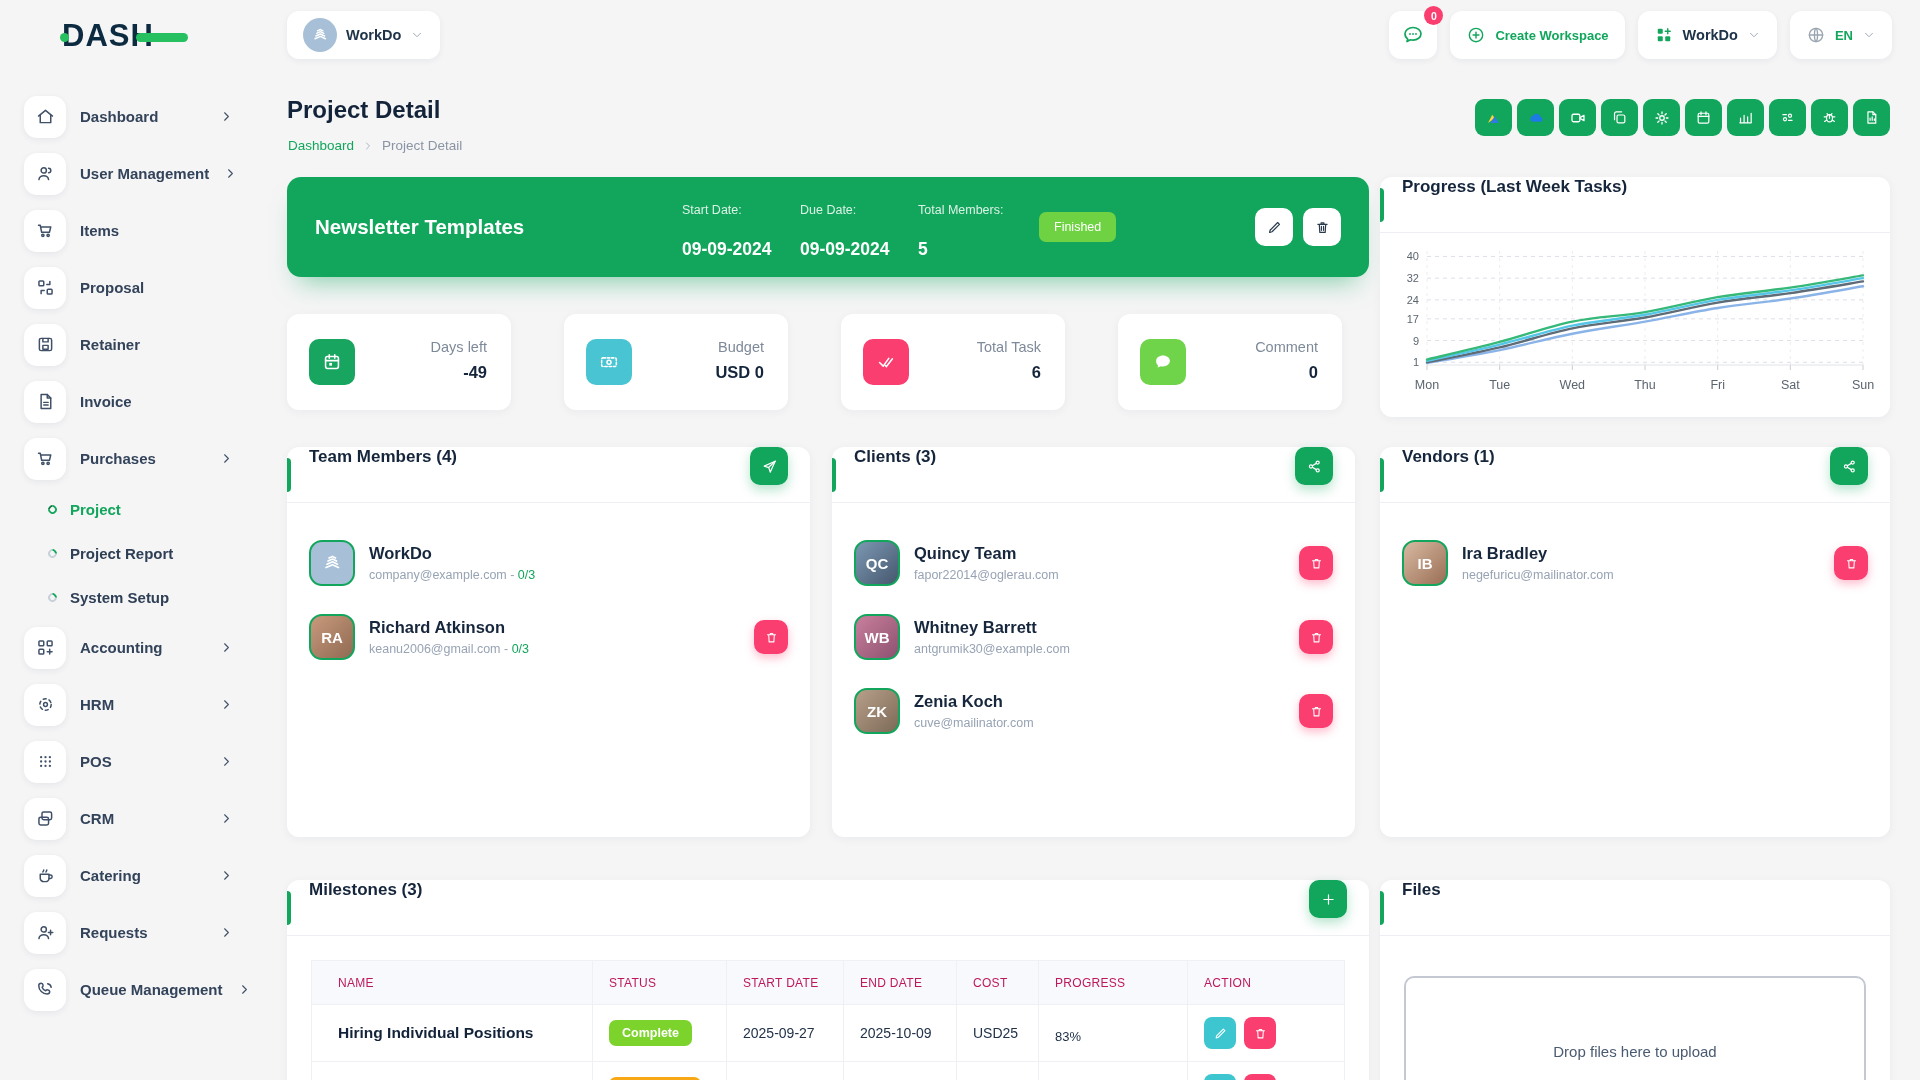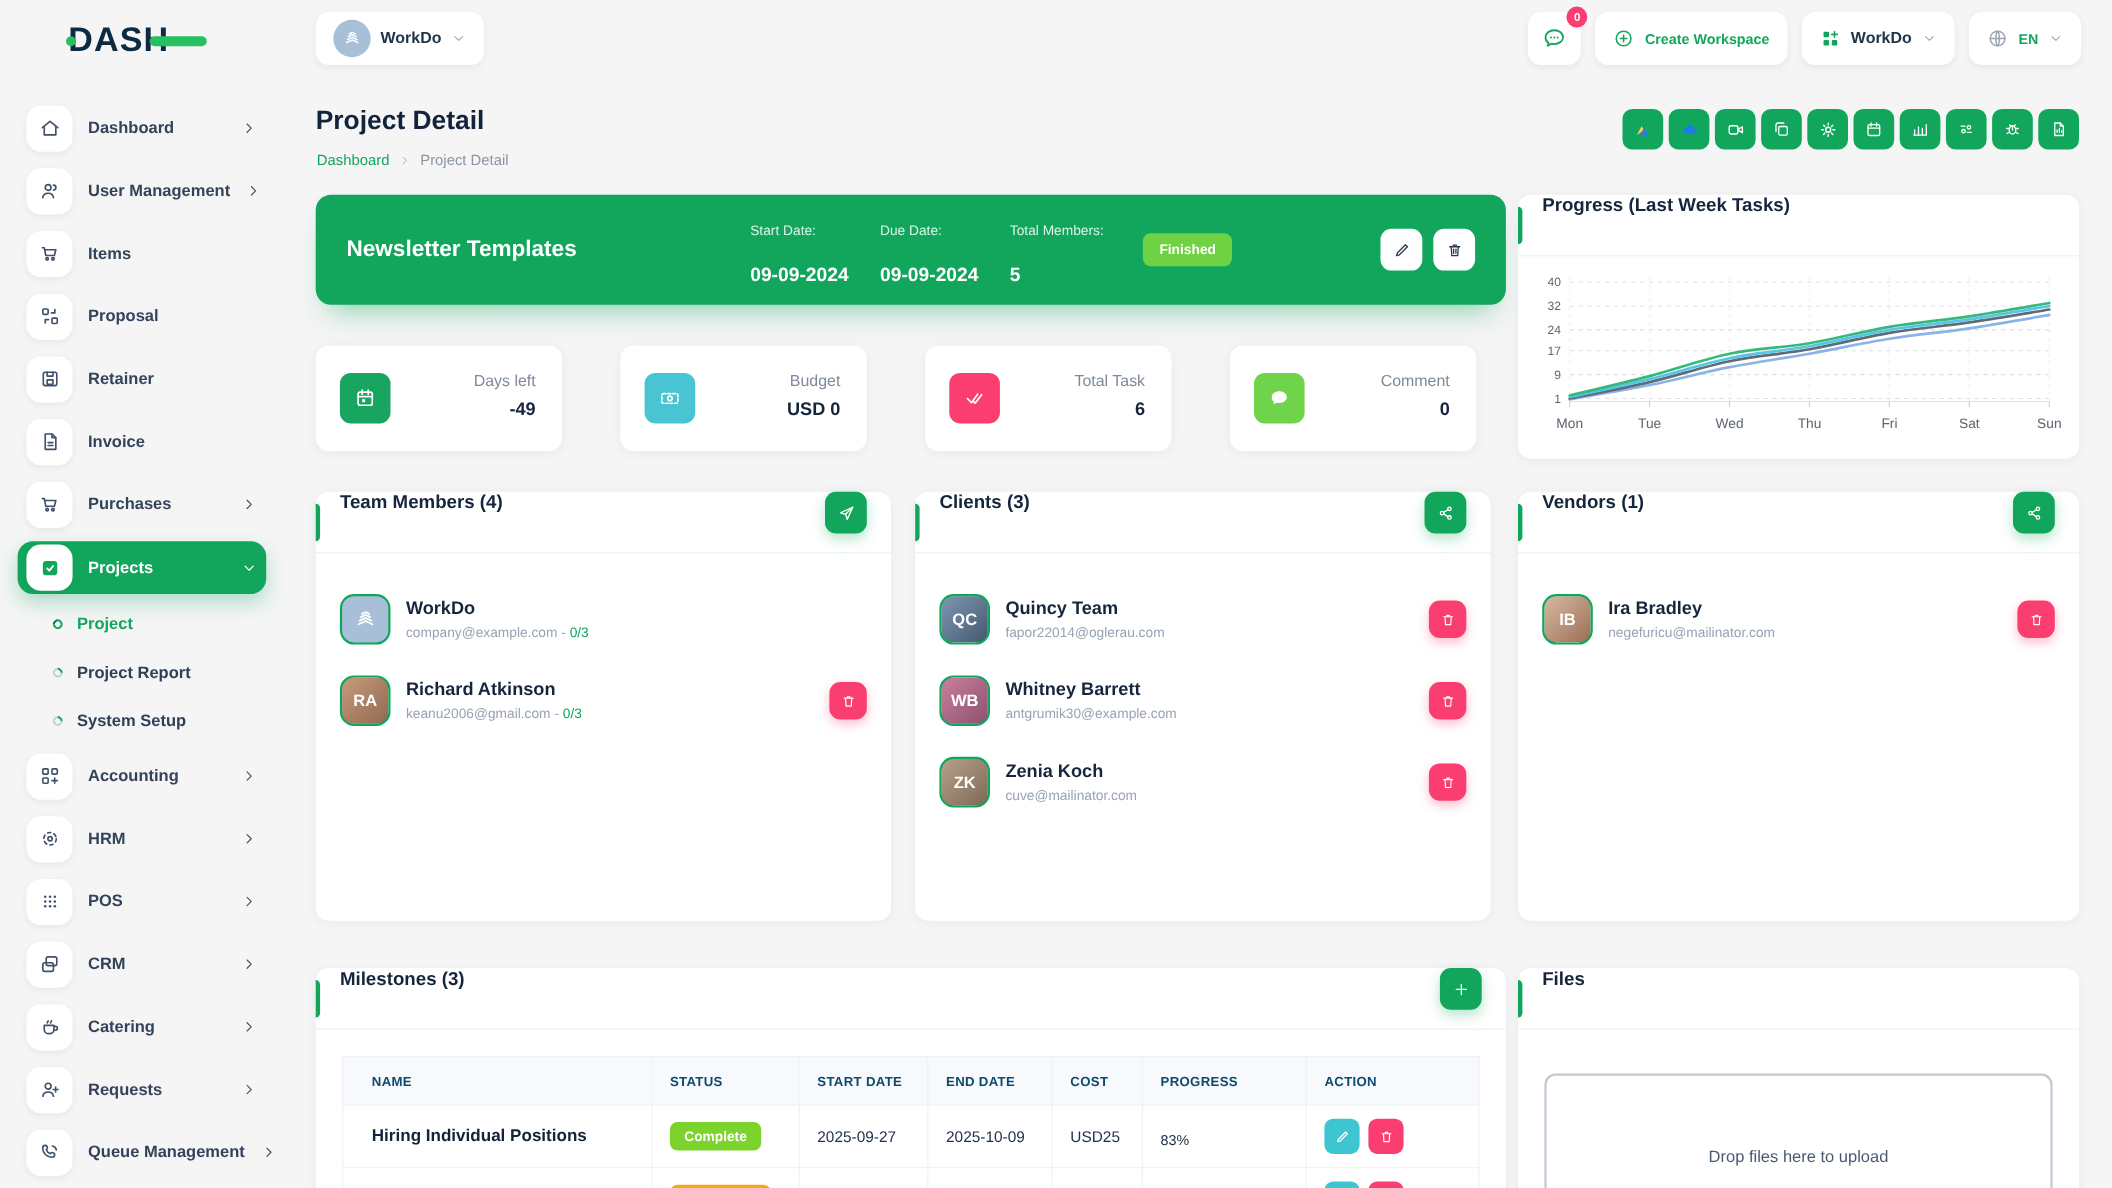--- a/index.html
+++ b/index.html
@@ -44,42 +44,42 @@
   .crumb-link{color:var(--green);cursor:pointer}
   .crumb-cur{color:#8a94a3}
   .toolbar{position:absolute;top:99px;right:30px;display:flex;gap:5px}
   .tb-btn{width:37px;height:37px;border-radius:9px;background:var(--green);display:flex;align-items:center;justify-content:center;cursor:pointer}
   
   .hero{position:absolute;left:287px;top:177px;width:1082px;height:100px;border-radius:14px;background:var(--green);box-shadow:0 16px 26px -12px rgba(18,166,92,.5)}
   .hero-title{position:absolute;left:28px;top:50%;transform:translateY(-50%);font-size:20.5px;font-weight:700;color:#fff}
   .hero-group{position:absolute;top:26px}
   .hg-label{font-size:12.5px;color:rgba(255,255,255,.85)}
   .hg-value{font-size:17.5px;font-weight:700;color:#fff;margin-top:22px}
-  .hero-badge{position:absolute;left:752px;top:50%;transform:translateY(-50%);padding:8px 15px;border-radius:7px;color:#fff;font-size:12.5px;font-weight:700}
+  .hero-badge{position:absolute;left:752px;top:50%;transform:translateY(-50%);padding:8px 15px;border-radius:7px;color:#fff;font-size:12.5px;font-weight:400}
   .hero-actions{position:absolute;right:28px;top:50%;transform:translateY(-50%);display:flex;gap:10px}
   .white-btn{width:38px;height:38px;border-radius:10px;background:#fff;display:flex;align-items:center;justify-content:center;cursor:pointer}
   
   .stat-card{position:absolute;top:314px;width:224px;height:96px;background:#fff;border-radius:12px;box-shadow:0 2px 10px rgba(23,38,64,.05)}
   .stat-icon{position:absolute;left:22px;top:25px;width:46px;height:46px;border-radius:10px;display:flex;align-items:center;justify-content:center}
   .stat-text{position:absolute;right:24px;top:25px;text-align:right}
   .stat-label{font-size:14.5px;color:#7e8a99}
   .stat-value{font-size:16.5px;font-weight:700;color:#15253b;margin-top:8px}
   
   .member-row{display:flex;align-items:center;padding:0 22px;height:64px;margin-top:10px}
   .avatar{width:46px;height:46px;border-radius:13px;border:2px solid var(--green);display:flex;align-items:center;justify-content:center;font-weight:700;color:#fff;font-size:15px;flex:none;overflow:hidden}
   .m-text{margin-left:14px}
   .m-name{font-size:16.5px;font-weight:700;color:#16263c}
   .m-email{font-size:12.5px;color:#97a3b4;margin-top:5px}
   .quota{color:var(--green)}
   .del-btn{margin-left:auto;width:34px;height:34px;border-radius:10px;background:var(--pink);display:flex;align-items:center;justify-content:center;cursor:pointer;box-shadow:0 4px 10px rgba(251,62,112,.35)}
   
   .mtable{position:absolute;left:24px;top:80px;width:1034px}
   .trow{display:grid;grid-template-columns:281px 134px 117px 113px 82px 149px 158px;align-items:center}
   .thead{background:#f8f9fc;height:45px;border:1px solid #eef0f4}
-  .th{font-size:12px;font-weight:700;color:#0c4a6e;letter-spacing:.3px;padding-left:16px;height:100%;display:flex;align-items:center;border-right:1px solid #eef0f4}
+  .th{font-size:12px;font-weight:400;color:#be185d;letter-spacing:.3px;padding-left:16px;height:100%;display:flex;align-items:center;border-right:1px solid #eef0f4}
   .th:first-child{padding-left:26px}
   .th:last-child{border-right:none}
   .tbody-row{height:57px;border:1px solid #eef0f4;border-top:none}
   .td{font-size:14px;color:#22324a;padding-left:16px;height:100%;display:flex;align-items:center;border-right:1px solid #eef0f4}
   .td:last-child{border-right:none}
   .td-name{padding-left:26px;font-size:15.5px;font-weight:700;color:#13233a}
   .badge{padding:6px 13px;border-radius:7px;color:#fff;font-size:12.5px;font-weight:600}
   .pwrap{display:block;padding-top:2px}
   .ptrack{width:108px;height:7px;border-radius:4px;background:#e7eaf3}
   .pfill{height:100%;border-radius:4px;background:#473b9c;width:0}
@@ -259,34 +259,20 @@
             <path d="M4 6h2l1.6 8h8.9L18 8H7"></path>
             <circle cx="9" cy="17.5" r="1.3"></circle>
             <circle cx="15" cy="17.5" r="1.3"></circle>
           </g>
         </svg>
       </span>
     <span class="s-label">Purchases</span>
     <span class="s-chev">
         <svg width="15" height="15" viewBox="0 0 24 24">
           <polyline class="ic" points="9,6 15,12 9,18"></polyline>
-        </svg>
-      </span>
-  </div>
-  <div class="s-item active">
-    <span class="s-icon">
-        <svg width="21" height="21" viewBox="0 0 24 24">
-          <rect x="4.5" y="4.5" width="15" height="15" rx="3.5" fill="#12a65c"></rect>
-          <polyline points="9,12.3 11.2,14.5 15.2,9.8" fill="none" stroke="#fff" stroke-width="2" stroke-linecap="round" stroke-linejoin="round"></polyline>
-        </svg>
-      </span>
-    <span class="s-label">Projects</span>
-    <span class="s-chev">
-        <svg width="15" height="15" viewBox="0 0 24 24">
-          <polyline class="icw" points="6,9 12,15 18,9"></polyline>
         </svg>
       </span>
   </div>
   <div class="sub-item active">
     <span class="bullet" style="border-color:#12a65c;border-top-color:#0d7a44"></span>
     <span class="sub-label">Project</span>
   </div>
   <div class="sub-item">
     <span class="bullet"></span>
     <span class="sub-label">Project Report</span>

